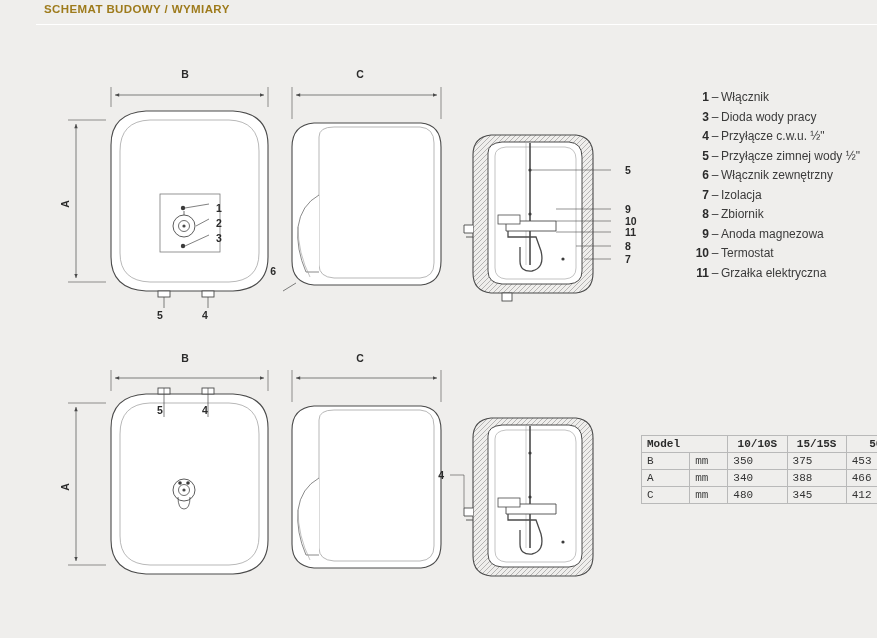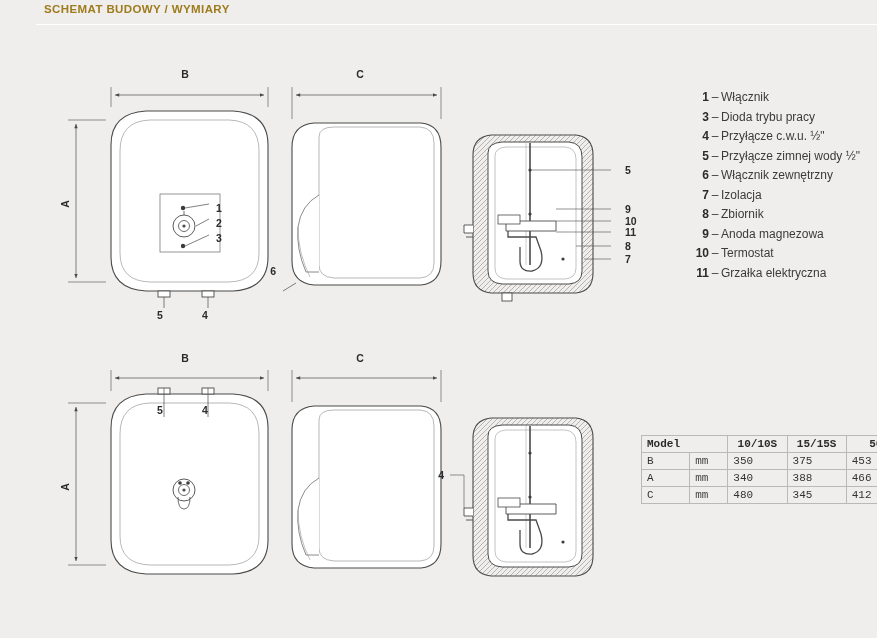--- a/index.html
+++ b/index.html
@@ -344,21 +344,21 @@
         <path d="M428,450 L428,483" stroke="#4a4a4a" stroke-width="0.6"></path>
       </g>
       <text class="lbl-b" x="408" y="454" text-anchor="end">4</text>
     </svg>
 
     <div class="legend">
       <div class="legend-row">
         <span class="legend-num">1</span><span class="legend-dash">–</span><span class="legend-label">Włącznik</span>
       </div>
       <div class="legend-row">
-        <span class="legend-num">3</span><span class="legend-dash">–</span><span class="legend-label">Dioda trybu pracy</span>
+        <span class="legend-num">3</span><span class="legend-dash">–</span><span class="legend-label">Dioda wody pracy</span>
       </div>
       <div class="legend-row">
         <span class="legend-num">4</span><span class="legend-dash">–</span><span class="legend-label">Przyłącze c.w.u. ½"</span>
       </div>
       <div class="legend-row">
         <span class="legend-num">5</span><span class="legend-dash">–</span><span class="legend-label">Przyłącze zimnej wody ½"</span>
       </div>
       <div class="legend-row">
         <span class="legend-num">6</span><span class="legend-dash">–</span><span class="legend-label">Włącznik zewnętrzny</span>
       </div>

